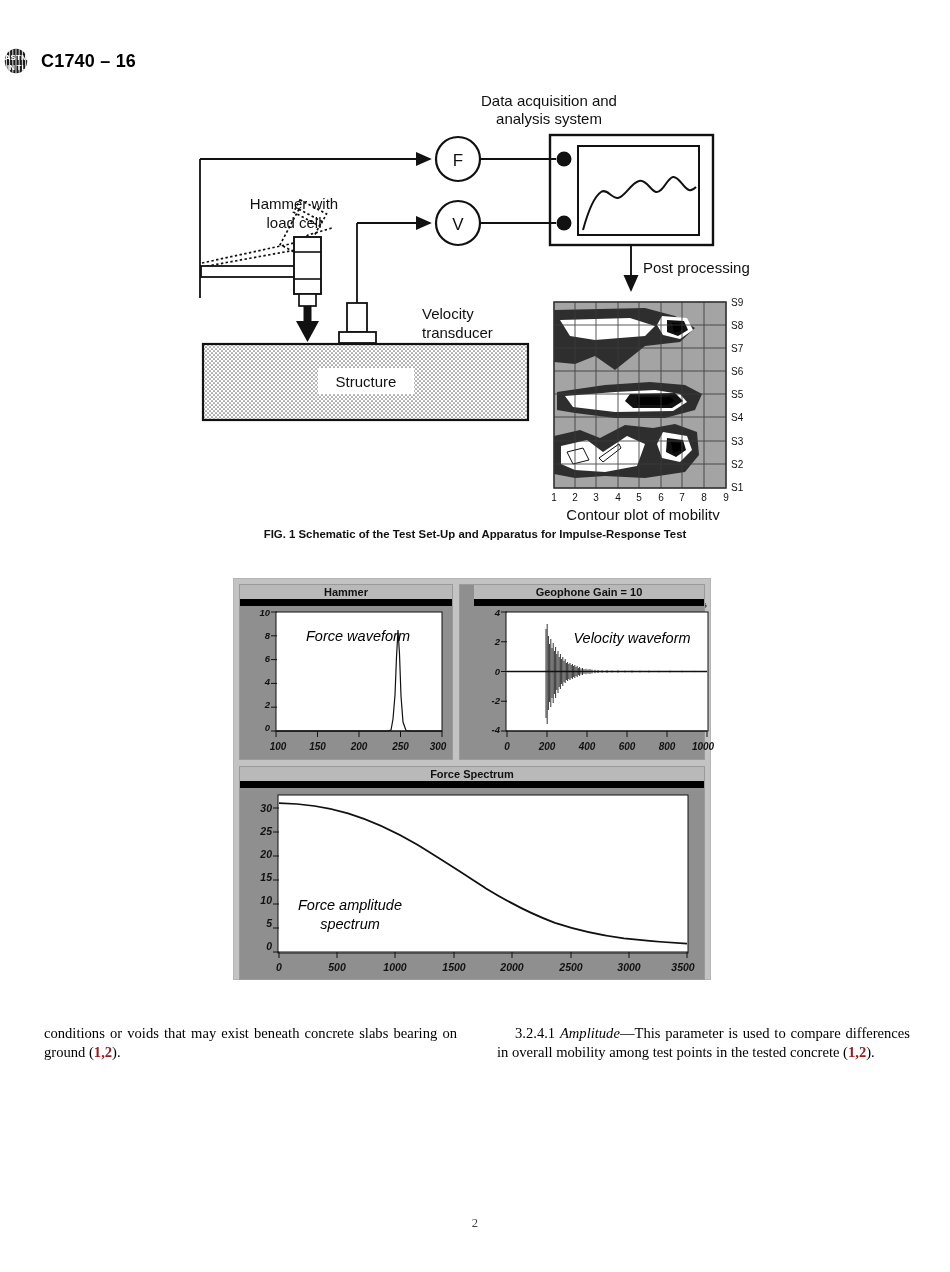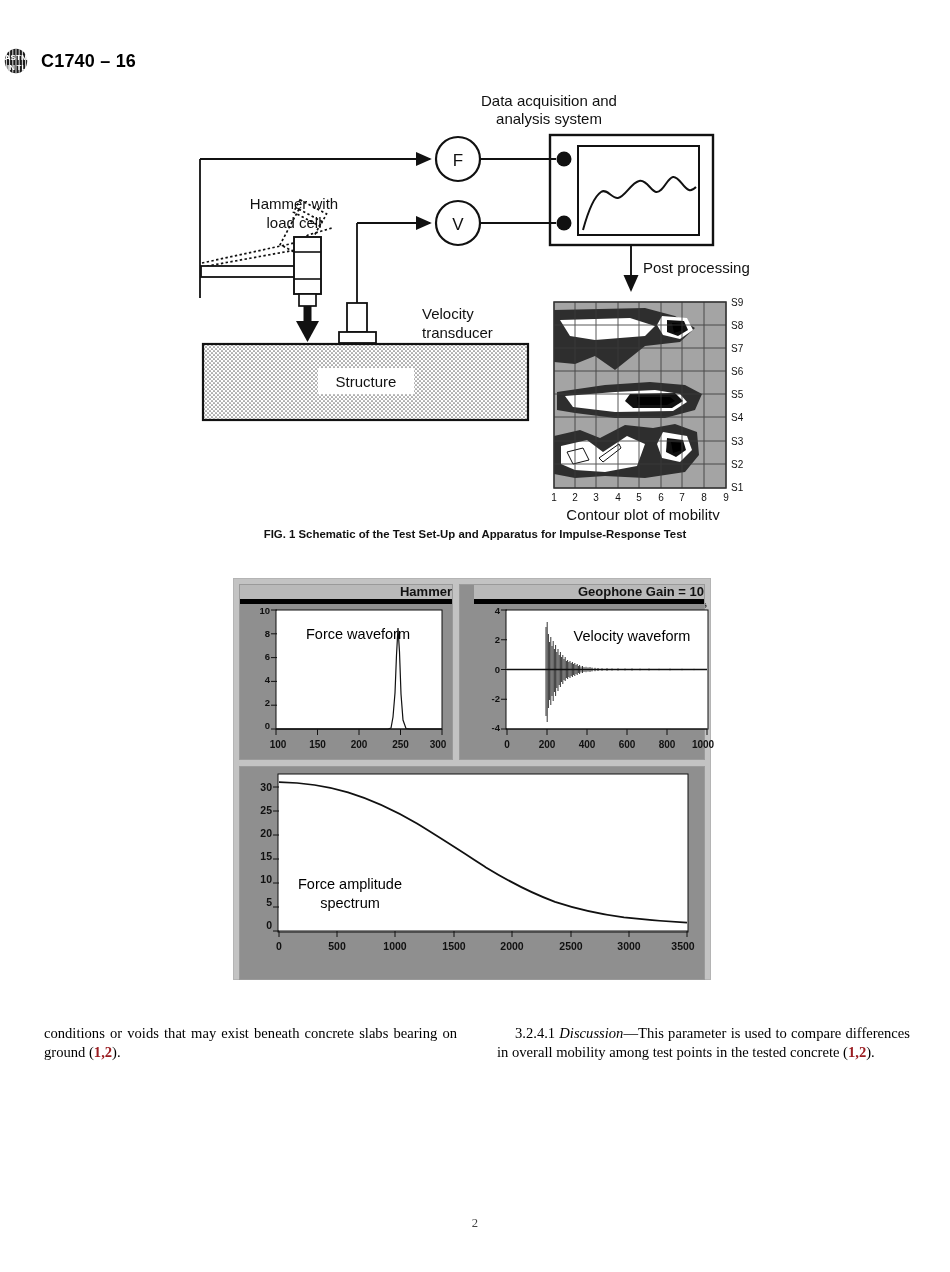--- a/index.html
+++ b/index.html
@@ -26,24 +26,24 @@
   .cap1{top:517px;margin-top:11px;}
   .cap2{top:986px;}
 
   
   .fig2{position:absolute;left:233px;top:578px;width:478px;height:402px;
         background:#c3c3c3;border:1px solid #b4b4b4;box-sizing:border-box;
         padding:5px;}
   .fig2-top{display:flex;gap:6px;height:176px;}
   .panel{background:#8f8f8f;box-sizing:border-box;position:relative;
          border:1px solid #9a9a9a;}
-  .panel-title{background:#b9b9b9;height:14px;line-height:14px;text-align:right;
+  .panel-title{background:#b9b9b9;height:14px;line-height:14px;text-align:center;
                font-family:"Liberation Sans", sans-serif;font-weight:bold;
-               font-size:13px;color:#111;border-bottom:5px solid #000000;}
-  .panel-body{position:relative;width:100%;height:calc(100% - 15px);}
+               font-size:11px;color:#111;border-bottom:7px solid #000000;}
+  .panel-body{position:relative;width:100%;height:calc(100% - 15px);font-style:italic;}
   .panel-body svg{display:block;position:absolute;left:0;top:0;}
   .p-hammer{width:214px;}
   .p-geo{width:246px;padding-left:14px;}
   .fig2-bot{margin-top:6px;height:214px;}
   .corner-g{position:absolute;right:3px;top:22px;
             font-family:"Liberation Sans", sans-serif;font-size:8px;
             font-weight:bold;color:#333;}
 
   
   .cols{position:absolute;left:44px;top:1024px;width:866px;
@@ -360,20 +360,21 @@
               <text x="193" y="144">800</text>
               <text x="229" y="144">1000</text>
             </g>
             <text x="158" y="37" text-anchor="middle" font-family="Liberation Sans, sans-serif" font-size="14.5" fill="#000">Velocity waveform</text>
           </svg>
         </div>
       </div>
     </div>
 
     <div class="panel fig2-bot">
+      <div class="panel-title">Force Spectrum</div>
       <div class="panel-body">
         <svg width="466" height="198" viewBox="0 0 466 198">
           <rect x="38" y="7" width="410" height="158" fill="#ffffff" stroke="#111" stroke-width="1"></rect>
           <g font-family="Liberation Sans, sans-serif" font-size="10.5" font-weight="bold" fill="#111" text-anchor="end">
             <text x="32" y="24">30</text>
             <text x="32" y="47">25</text>
             <text x="32" y="70">20</text>
             <text x="32" y="93">15</text>
             <text x="32" y="116">10</text>
             <text x="32" y="139">5</text>
@@ -423,18 +424,18 @@
       </div>
     </div>
   </div>
 
 
   <div class="cols">
     <div class="col" id="left-col">
         <p><span>conditions or voids that may exist beneath concrete slabs bearing on ground (</span><span class="ref">1,2</span><span>).</span></p>
       </div>
     <div class="col" id="right-col">
-        <p class="indent"><span>3.2.4.1 </span><em>Discussion</em><span>—This parameter is used to compare differences in overall mobility among test points in the tested concrete (</span><span class="ref">1,2</span><span>).</span></p>
+        <p class="indent"><span>3.2.4.1 </span><em>Amplitude</em><span>—This parameter is used to compare differences in overall mobility among test points in the tested concrete (</span><span class="ref">1,2</span><span>).</span></p>
       </div>
   </div>
 
   <div class="pagenum">2</div>
 </div>
 
 </body></html>

